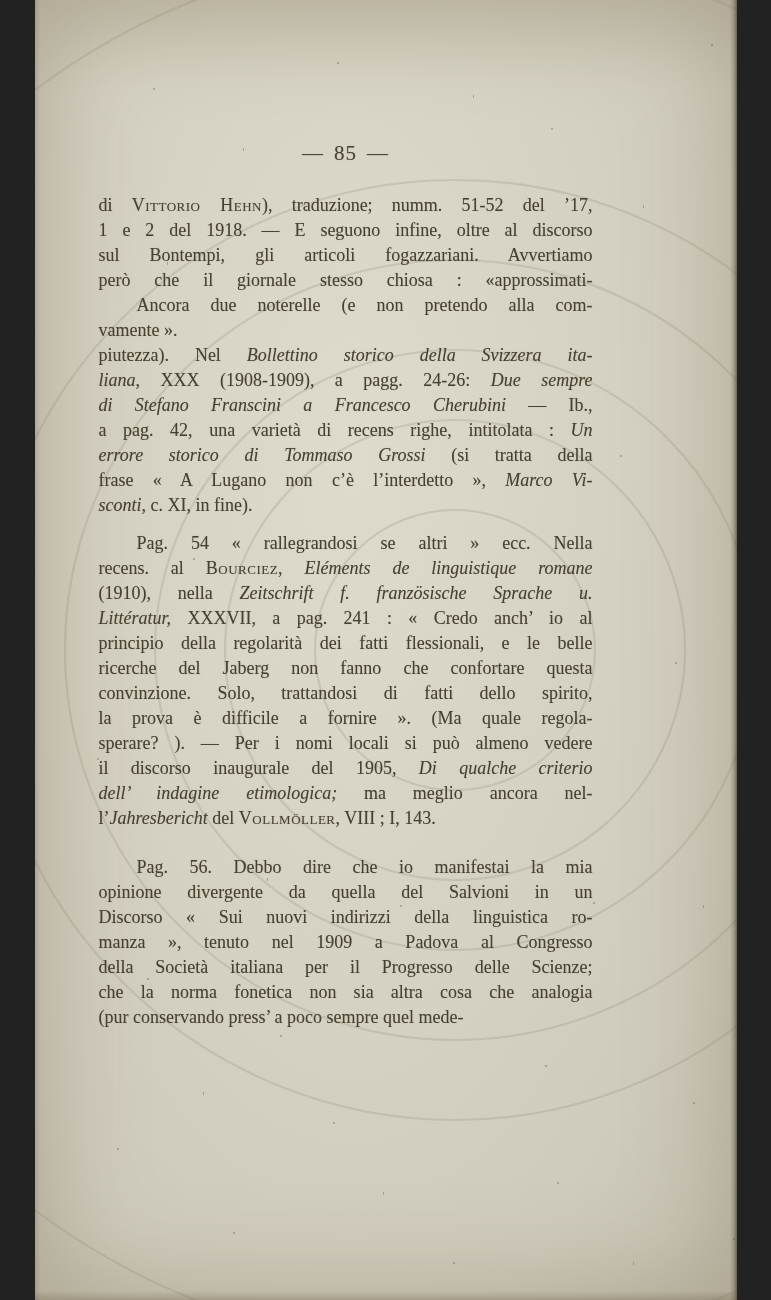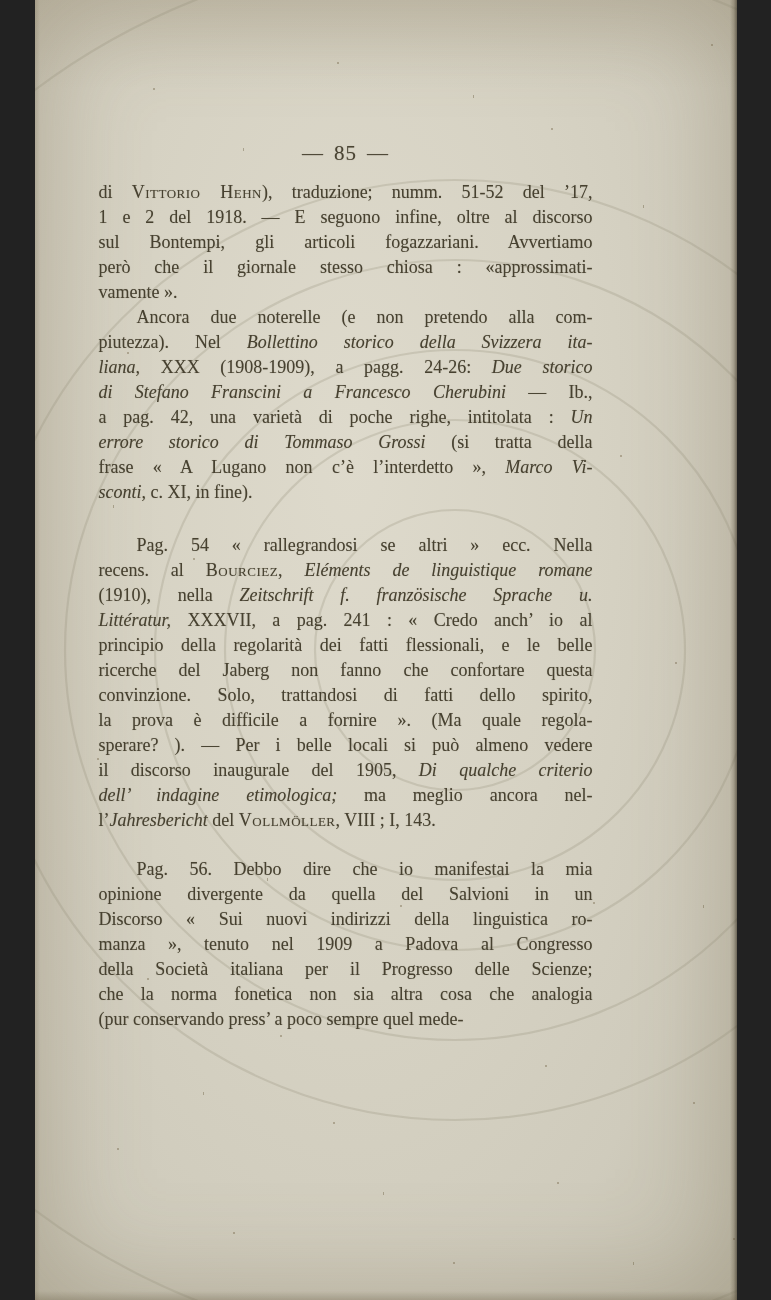--- a/index.html
+++ b/index.html
@@ -66,21 +66,21 @@
   }
   .header{
     position:absolute;left:64px;top:141px;width:494px;
     text-align:center;
     font-size:21px;letter-spacing:1px;
     color:#4a4433;
     text-shadow:0 0 1px rgba(74,68,51,0.35);
   }
   .header .dash{padding:0 10px;}
   .textcol{
-    position:absolute;left:64px;top:180px;width:494px;
+    position:absolute;left:64px;top:193px;width:494px;
     font-size:18px;line-height:25px;
     color:#474130;
     text-shadow:0 0 1px rgba(71,65,48,0.30);
   }
   .line{
     text-align:justify;
     -moz-text-align-last:justify;
     text-align-last:justify;
     white-space:normal;
   }
@@ -114,38 +114,38 @@
 
   <div class="header">
     <span class="dash">—</span><span>85</span><span class="dash">—</span>
   </div>
 
   <div class="textcol">
       <div class="line"><span class="rm">di </span><span class="sc">Vittorio Hehn</span><span class="rm">), traduzione; numm. 51-52 del ’17,</span></div>
       <div class="line"><span class="rm">1 e 2 del 1918. — E seguono infine, oltre al discorso</span></div>
       <div class="line"><span class="rm">sul Bontempi, gli articoli fogazzariani. Avvertiamo</span></div>
       <div class="line"><span class="rm">però che il giornale stesso chiosa : «approssimati-</span></div>
+      <div class="line indent"><span class="rm">Ancora due noterelle (e non pretendo alla com-</span></div>
       <div class="line last"><span class="rm">vamente ».</span></div>
-      <div class="line indent"><span class="rm">Ancora due noterelle (e non pretendo alla com-</span></div>
       <div class="line"><span class="rm">piutezza). Nel </span><span class="it">Bollettino storico della Svizzera ita-</span></div>
-      <div class="line"><span class="it">liana,</span><span class="rm"> XXX (1908-1909), a pagg. 24-26: </span><span class="it">Due storico</span></div>
+      <div class="line"><span class="it">liana,</span><span class="rm"> XXX (1908-1909), a pagg. 24-26: </span><span class="it">Due sempre</span></div>
       <div class="line"><span class="it">di Stefano Franscini a Francesco Cherubini</span><span class="rm"> — Ib.,</span></div>
-      <div class="line"><span class="rm">a pag. 42, una varietà di poche righe, intitolata : </span><span class="it">Un</span></div>
+      <div class="line"><span class="rm">a pag. 42, una varietà di recens righe, intitolata : </span><span class="it">Un</span></div>
       <div class="line"><span class="it">errore storico di Tommaso Grossi</span><span class="rm"> (si tratta della</span></div>
       <div class="line"><span class="rm">frase « A Lugano non c’è l’interdetto », </span><span class="it">Marco Vi-</span></div>
       <div class="line last"><span class="it">sconti,</span><span class="rm"> c. XI, in fine).</span></div>
-      <div class="line indent" style="margin-top: 28px;"><span class="rm">Pag. 54 « rallegrandosi se altri » ecc. Nella</span></div>
+      <div class="line indent" style="margin-top: 13px;"><span class="rm">Pag. 54 « rallegrandosi se altri » ecc. Nella</span></div>
       <div class="line"><span class="rm">recens. al </span><span class="sc">Bourciez</span><span class="rm">, </span><span class="it">Eléments de linguistique romane</span></div>
       <div class="line"><span class="rm">(1910), nella </span><span class="it">Zeitschrift f. französische Sprache u.</span></div>
       <div class="line"><span class="it">Littératur,</span><span class="rm"> XXXVII, a pag. 241 : « Credo anch’ io al</span></div>
       <div class="line"><span class="rm">principio della regolarità dei fatti flessionali, e le belle</span></div>
       <div class="line"><span class="rm">ricerche del Jaberg non fanno che confortare questa</span></div>
       <div class="line"><span class="rm">convinzione. Solo, trattandosi di fatti dello spirito,</span></div>
       <div class="line"><span class="rm">la prova è difficile a fornire ». (Ma quale regola-</span></div>
-      <div class="line"><span class="rm">sperare? ). — Per i belle locali si può almeno vedere</span></div>
+      <div class="line"><span class="rm">sperare? ). — Per i nomi locali si può almeno vedere</span></div>
       <div class="line"><span class="rm">il discorso inaugurale del 1905, </span><span class="it">Di qualche criterio</span></div>
       <div class="line"><span class="it">dell’ indagine etimologica;</span><span class="rm"> ma meglio ancora nel-</span></div>
       <div class="line last"><span class="rm">l’</span><span class="it">Jahresbericht</span><span class="rm"> del </span><span class="sc">Vollmöller</span><span class="rm">, VIII ; I, 143.</span></div>
       <div class="line indent" style="margin-top: 24px;"><span class="rm">Pag. 56. Debbo dire che io manifestai la mia</span></div>
       <div class="line"><span class="rm">opinione divergente da quella del Salvioni in un</span></div>
       <div class="line"><span class="rm">Discorso « Sui nuovi indirizzi della linguistica ro-</span></div>
       <div class="line"><span class="rm">manza », tenuto nel 1909 a Padova al Congresso</span></div>
       <div class="line"><span class="rm">della Società italiana per il Progresso delle Scienze;</span></div>
       <div class="line"><span class="rm">che la norma fonetica non sia altra cosa che analogia</span></div>
       <div class="line last"><span class="rm">(pur conservando press’ a poco sempre quel mede-</span></div>

